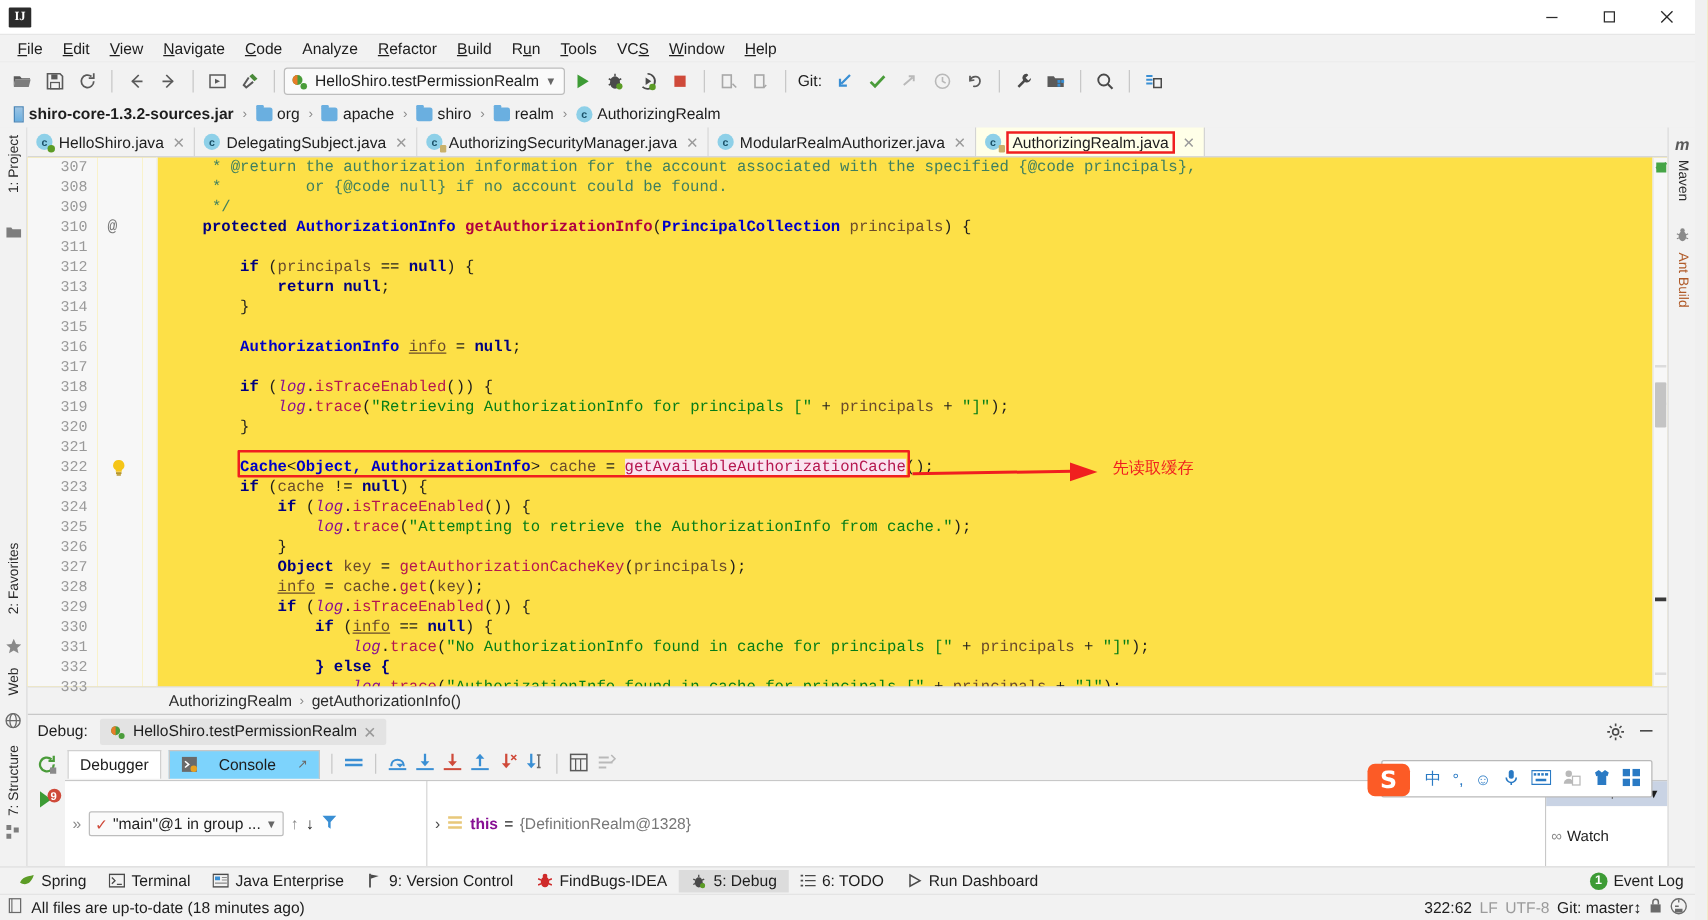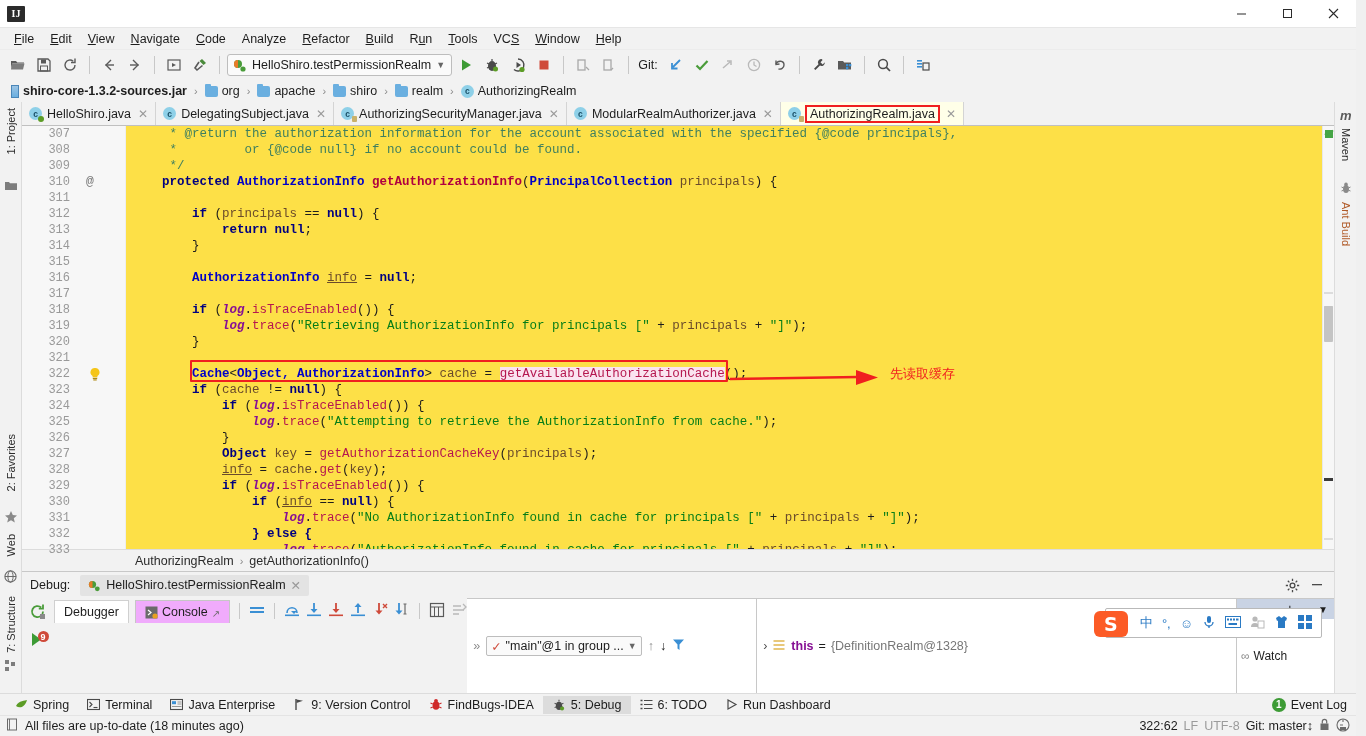--- a/index.html
+++ b/index.html
@@ -93,21 +93,21 @@
   .foldcol { width:12px; background:#f7f7f7; flex:0 0 12px; border-right:1px solid #eee;}
   .code { flex:1; position:relative; font-family:"Liberation Mono", monospace; font-size:12.5px;
           line-height:16px; white-space:pre; color:#1d1d1d; overflow:hidden; padding-left:6px;}
   .code .ln { height:16px; }
   .kw { color:#000080; font-weight:bold; }
   .typ { color:#0000c8; font-weight:bold; }
   .mth { color:#b5174f; }
   .mthdecl { color:#b00040; font-weight:bold; }
   .cmt { color:#3f7f5f; }
   .str { color:#067d17; }
-  .fld { color:#871094; font-weight:bold; font-style:italic; }
+  .fld { color:#871094; font-weight:normal; font-style:italic; }
   .loc { color:#6a4b2b; }
   .txt { color:#1d1d1d; }
   .ul { text-decoration: underline; }
   .hl { background:#fae3f0; }
 
   .codebox-hl {
     position:absolute; border:2px solid #f01f1f; border-radius:1px; pointer-events:none;
   }
   .anno-text { position:absolute; color:#f01f1f; font-size:13px; font-family:"DejaVu Sans", sans-serif; }
   .arrow-svg { position:absolute; pointer-events:none; }
@@ -124,24 +124,24 @@
                  padding-left:113px; font-size:12.5px; color:#2b2b2b; flex:0 0 22px; border-top:1px solid #dcdcdc;}
 
   
   .debugpanel { display:flex; flex-direction:column; flex:0 0 122px; background:#f2f2f2; border-top:1px solid #c8c8c8;}
   .debughdr { height:26px; display:flex; align-items:center; padding-left:8px; gap:10px; font-size:12.5px; }
   .debughdr .dtab { display:flex; align-items:center; gap:5px; background:#e3e3e3; padding:3px 8px; border-radius:2px;}
   .debughdr .spacer { flex:1; }
   .gear { width:15px; height:15px; }
   .debugbody { flex:1; display:flex; min-height:0; }
   .dleftbar { width:30px; background:#f2f2f2; display:flex; flex-direction:column; align-items:center; gap:8px; padding-top:5px; flex:0 0 30px;}
-  .dmain { flex:1; display:flex; flex-direction:row; min-width:0; }
+  .dmain { flex:1; display:flex; flex-direction:column; min-width:0; }
   .dtoolbar { height:26px; display:flex; align-items:center; gap:6px; padding-left:2px; font-size:12.5px;}
   .dtoolbar .dbtab { padding:4px 9px; background:#ffffff; border:1px solid #d0d0d0; border-bottom:none; font-size:12.5px;}
-  .dtoolbar .dbtab.inactive { background:#f0abfc; border-color:#c6c6c6; display:flex; align-items:flex-end; gap:4px;}
+  .dtoolbar .dbtab.inactive { background:#7dd3fc; border-color:#c6c6c6; display:flex; align-items:flex-start; gap:17px;}
   .dpanes { flex:1; display:flex; min-height:0; border-top:1px solid #c8c8c8;}
   .pane { display:flex; flex-direction:column; min-width:0;}
   .pane.frames { width:290px; flex:0 0 290px; border-right:1px solid #c8c8c8;}
   .pane.vars { flex:1; }
   .panehdr { height:20px; background:#c9d3e4; display:flex; align-items:center; gap:5px; padding:0 6px; font-size:12.5px; }
   .panehdr .sp { flex:1; }
   .panebody { flex:1; background:#fff; display:flex; align-items:center; padding:0 6px; gap:6px; font-size:12.5px;}
   .threadsel { display:flex; align-items:center; gap:4px; border:1px solid #bdbdbd; background:#fafafa;
                padding:1px 4px; border-radius:2px; min-width:150px; height:20px; }
   .threadsel .cv { margin-left:auto; font-size:9px; color:#666; }

